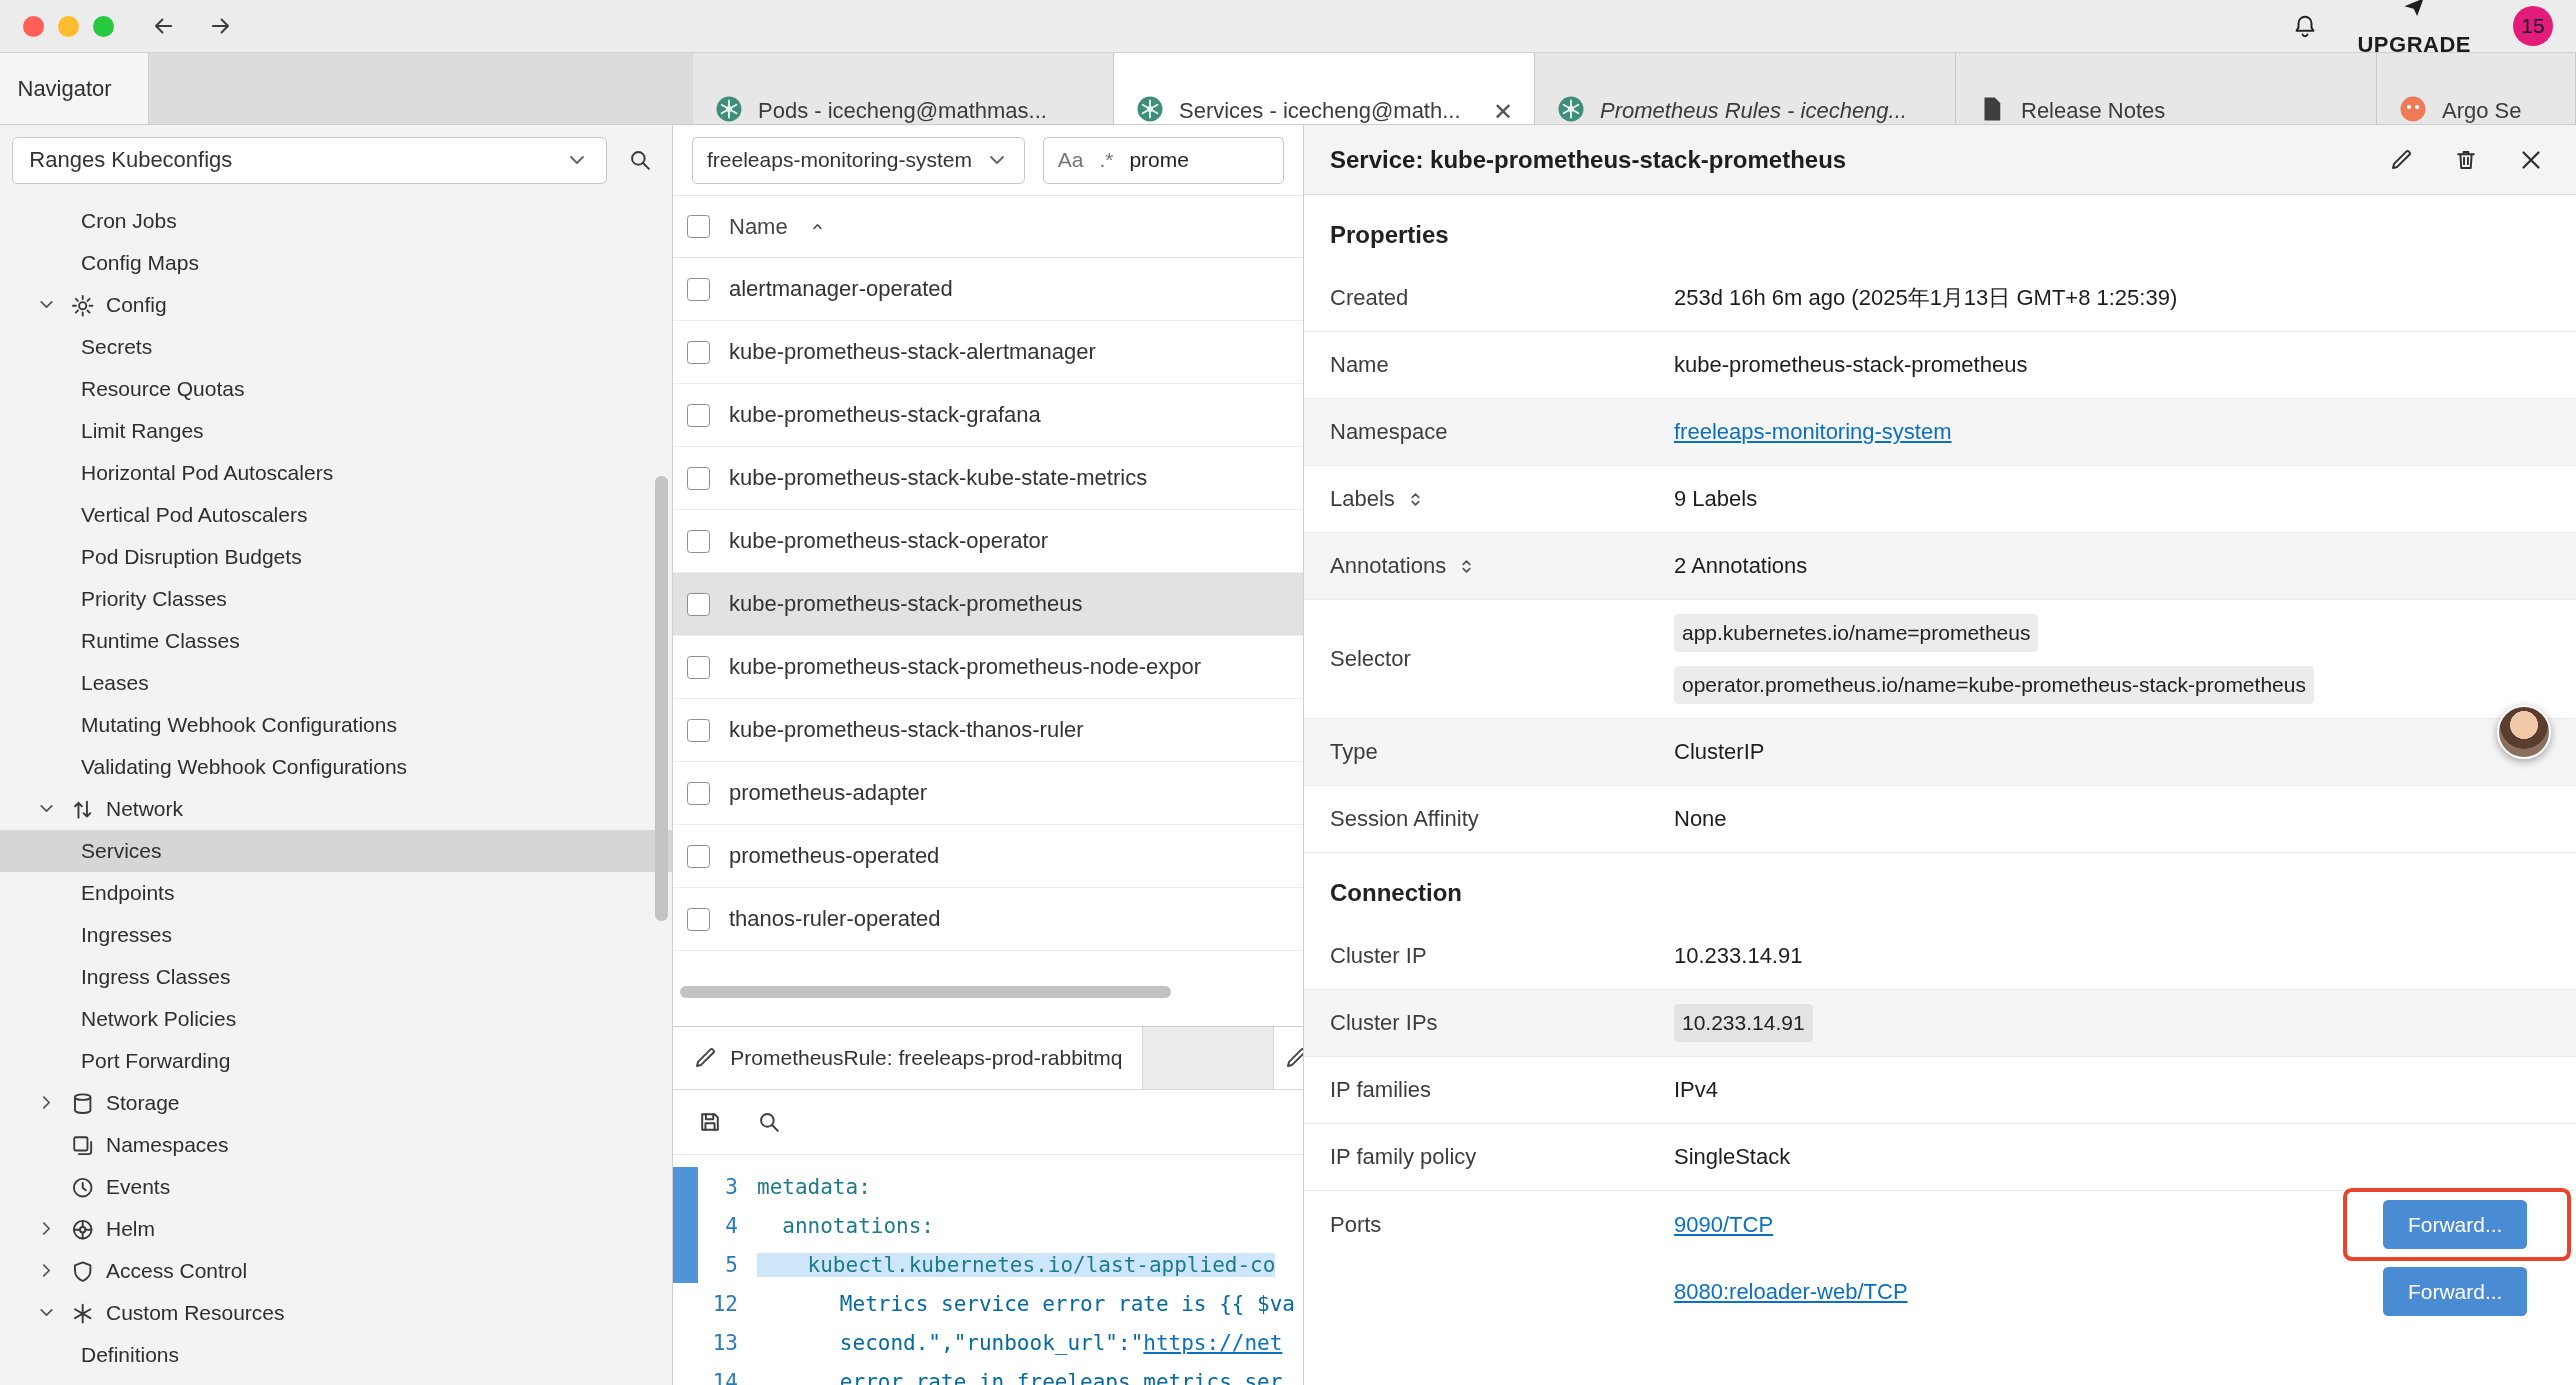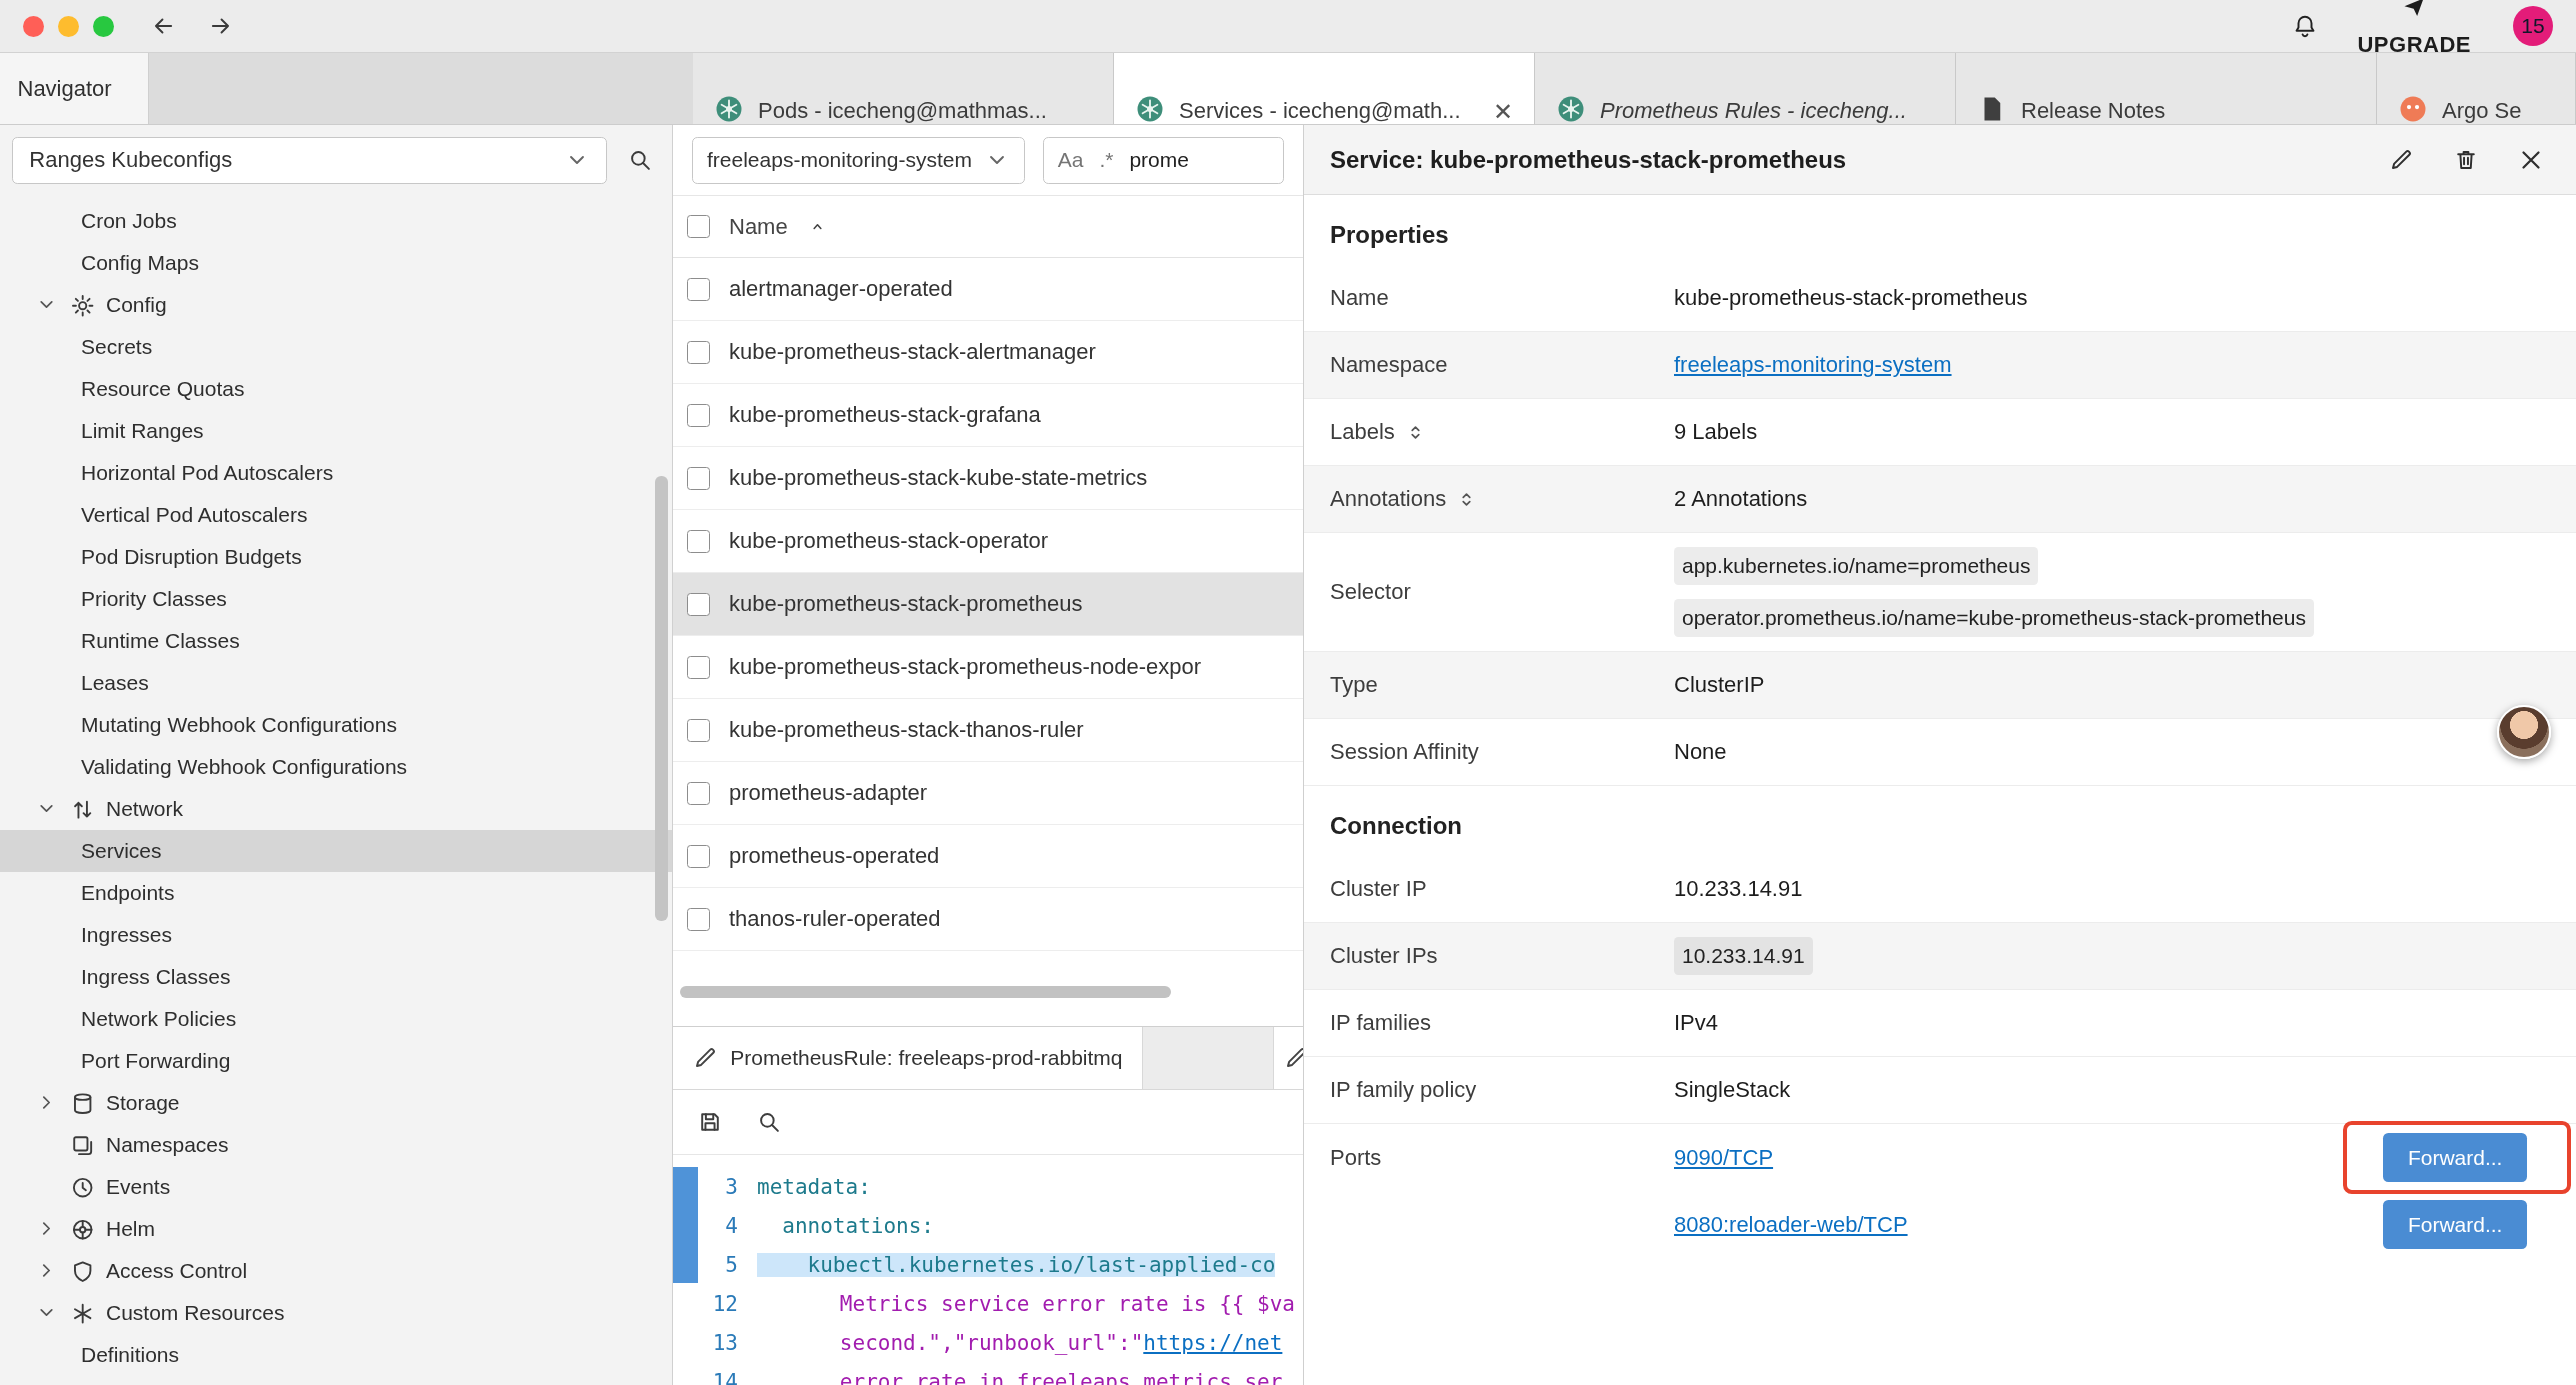--- a/index.html
+++ b/index.html
@@ -80,21 +80,21 @@
   .dock-toolbar { height:65px; display:flex; align-items:center; gap:24.6px; padding:0 19px; border-bottom:0.9px solid #e6e6e6; }
   .dock-toolbar button { background:none; border:none; color:#3d3d3d; width:35px; height:35px; display:flex; align-items:center; justify-content:center; }
   .dock-toolbar svg { width:26px; height:26px; }
   .editor { flex:1; position:relative; font-family:"DejaVu Sans Mono","Liberation Mono",monospace; font-size:21px; padding-top:12.3px; overflow:hidden; }
   .gutterband { position:absolute; left:0; top:12.3px; width:24.6px; height:116px; background:#4f93d8; }
   .cline { display:flex; align-items:center; height:39px; }
   .lnum { width:84px; flex:none; text-align:right; padding-right:19px; color:#2a7ab8; }
   .lcode { white-space:pre; }
   .lcode.sel { background:#cde6fa; }
   .tok-key { color:#1d7a8c; }
-  .tok-str { color:#a21caf;padding-left:7px; }
+  .tok-str { color:#0369a1;padding-left:7px; }
   .tok-link { color:#0b6fc2; text-decoration:underline; }
   .tok-plain { color:#333; }
 
   
   .drawer { flex:1; min-width:0; background:#fff; display:flex; flex-direction:column; overflow:hidden; }
   .drawer-header { height:70px; flex:none; background:#f4f4f4; border-bottom:0.9px solid #dddddd; display:flex; align-items:center; padding:0 26px; gap:26px; }
   .drawer-title { flex:1; font-size:24px; font-weight:700; color:#1e1e1e; white-space:nowrap; overflow:hidden; }
   .dh-btn { background:none; border:none; color:#2f2f2f; width:39px; height:39px; display:flex; align-items:center; justify-content:center; }
   .dh-btn svg { width:26px; height:26px; }
   .dh-btn.close svg { width:30px; height:30px; }
@@ -575,20 +575,26 @@
               <svg viewBox="0 0 24 24" style="width:30px;height:30px" fill="none" stroke="currentColor" stroke-width="1.8" stroke-linecap="round" stroke-linejoin="round">
                 <path d="M6 6l12 12M18 6L6 18"></path>
               </svg>
             </span>
           </button>
       </div>
       <div class="drawer-body" id="drawerBody">
           <div class="dsection-heading">Properties</div>
           <div class="drow">
             <div class="dlabel">
+              <span>Created</span>
+            </div>
+            <div class="dvalue">253d 16h 6m ago (2025年1月13日 GMT+8 1:25:39)</div>
+          </div>
+          <div class="drow">
+            <div class="dlabel">
               <span>Name</span>
             </div>
             <div class="dvalue">kube-prometheus-stack-prometheus</div>
           </div>
           <div class="drow striped">
             <div class="dlabel">
               <span>Namespace</span>
             </div>
             <div class="dvalue"><a class="dlink">freeleaps-monitoring-system</a></div>
           </div>

